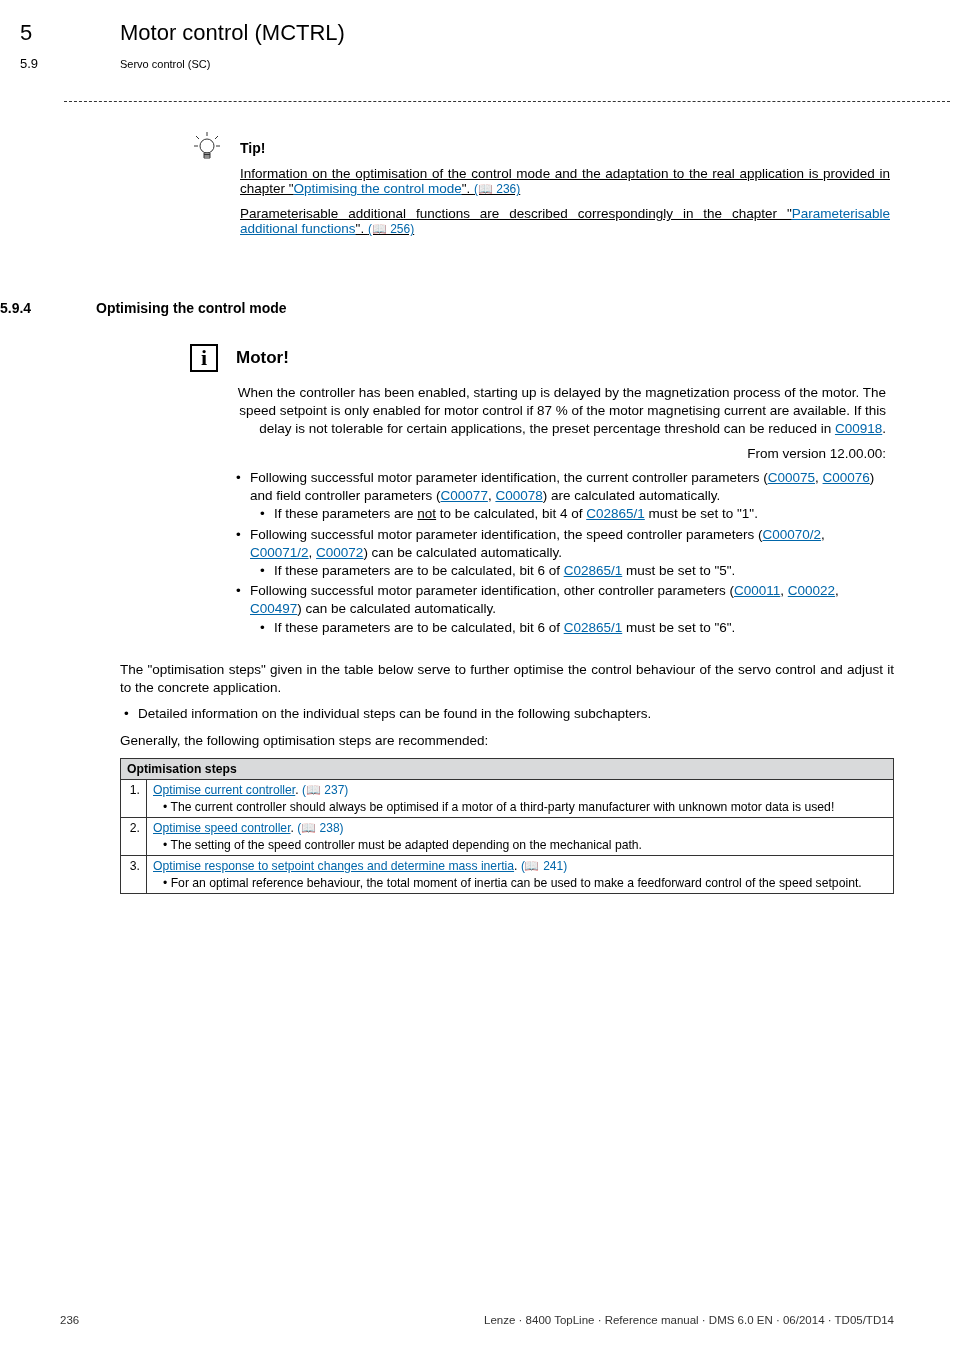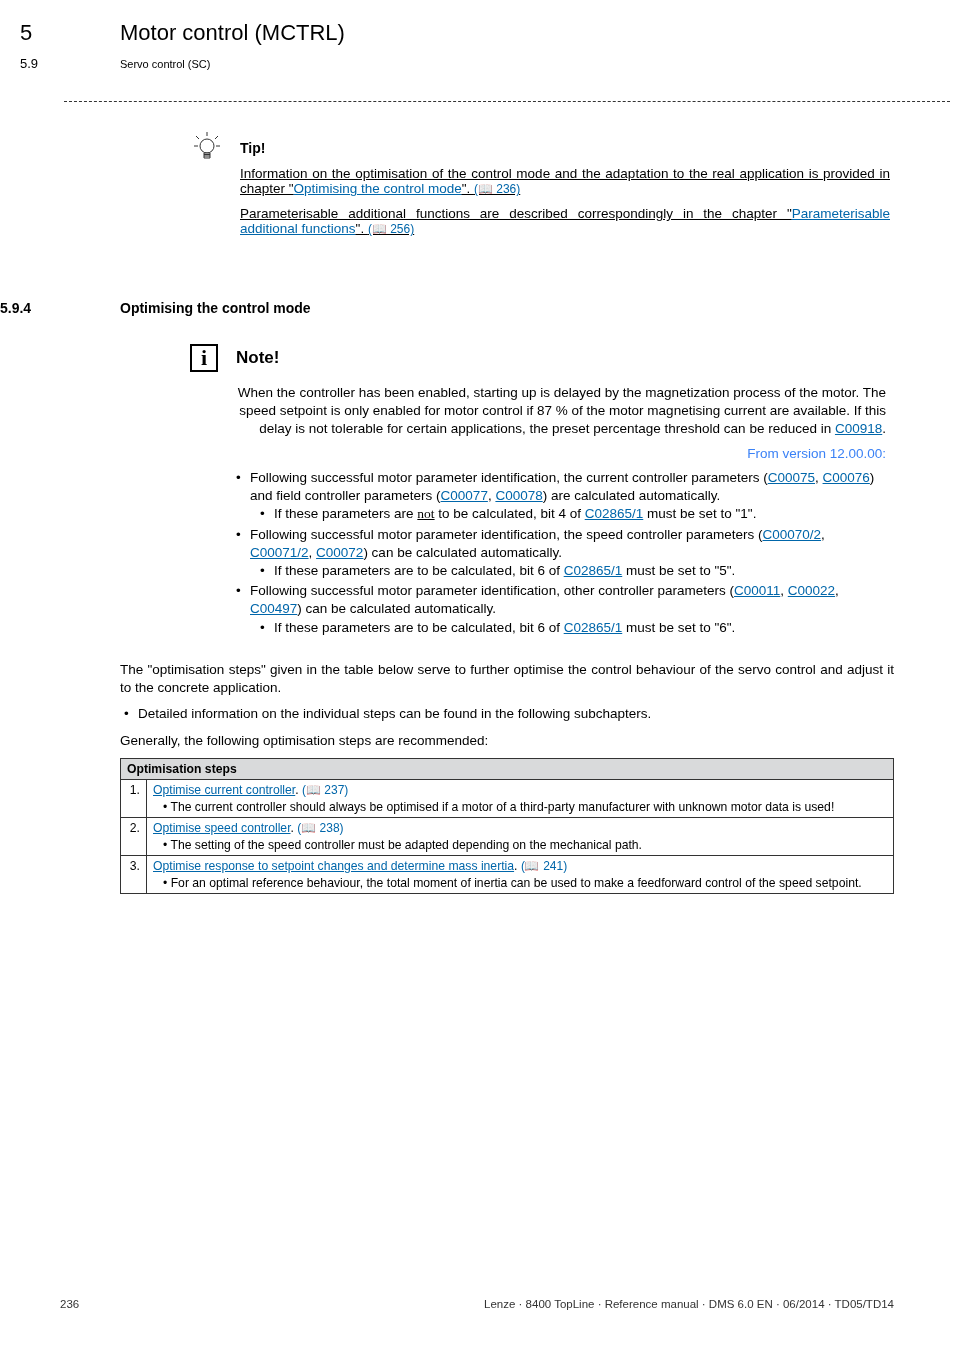--- a/index.html
+++ b/index.html
@@ -78,21 +78,21 @@
       font-size: 12px;
     }
     .section2 {
       margin-top: 54px;
       display: flex;
       align-items: baseline;
     }
     .section2-num {
       font-weight: 700;
       font-size: 14px;
-      width: 120px;
+      width: 96px;
       margin-left: -120px;
     }
     .section2-title {
       font-weight: 700;
       font-size: 14px;
     }
     .note-block {
       margin-top: 28px;
       margin-left: 70px;
     }
@@ -121,21 +121,21 @@
       margin-top: 12px;
       margin-left: 46px;
       margin-right: 8px;
       line-height: 1.35;
     }
     .note-body p {
       margin: 0 0 6px 0;
       text-align: right;
     }
     .note-body .version {
-      color: #3b82f6;
+      color: #000000;
     }
     .note-body ul {
       list-style: none;
       padding-left: 0;
       margin: 0;
     }
     .note-body ul li {
       position: relative;
       padding-left: 14px;
       margin-bottom: 2px;
@@ -144,21 +144,21 @@
       content: "•";
       position: absolute;
       left: 0;
     }
     .note-body ul ul li {
       padding-left: 24px;
     }
     .note-body ul ul li::before {
       left: 10px;
     }
-    .u { text-decoration: underline; font-family: Liberation Serif, serif; }
+    .u { text-decoration: underline; }
     .body-after {
       margin-top: 24px;
       font-size: 13.5px;
       line-height: 1.35;
     }
     .body-after p {
       margin: 0 0 8px 0;
       text-align: justify;
     }
     .body-after ul {
@@ -199,21 +199,21 @@
     }
     table.opt .step-sub {
       padding-left: 18px;
       display: block;
       text-indent: -8px;
     }
     .footer {
       position: absolute;
       left: 60px;
       right: 60px;
-      bottom: 40px;
+      bottom: 24px;
       display: flex;
       justify-content: space-between;
       font-size: 11.5px;
       color: #333;
     }
     svg.bulb { width: 34px; height: 38px; }
   </style>
 </head>
 <body>
 
@@ -257,21 +257,21 @@
   </div>
 
   <div class="section2">
     <span class="section2-num">5.9.4</span>
     <span class="section2-title">Optimising the control mode</span>
   </div>
 
   <div class="note-block">
     <div class="note-head">
       <div class="note-icon-box">i</div>
-      <span class="note-label">Note!</span>
+      <span class="note-label">Motor!</span>
     </div>
     <div class="note-body">
       <p>
         <span>When the controller has been enabled, starting up is delayed by the magnetization process of the motor. The speed setpoint is only enabled for motor control if 87 % of the motor magnetising current are available. If this delay is not tolerable for certain applications, the preset percentage threshold can be reduced in </span><span class="link">C00918</span><span>.</span>
       </p>
       <p class="version">From version 12.00.00:</p>
       <ul>
         <li>
           <span>Following successful motor parameter identification, the current controller parameters (</span><span class="link">C00075</span><span>, </span><span class="link">C00076</span><span>) and field controller parameters (</span><span class="link">C00077</span><span>, </span><span class="link">C00078</span><span>) are calculated automatically.</span>
           <ul>

